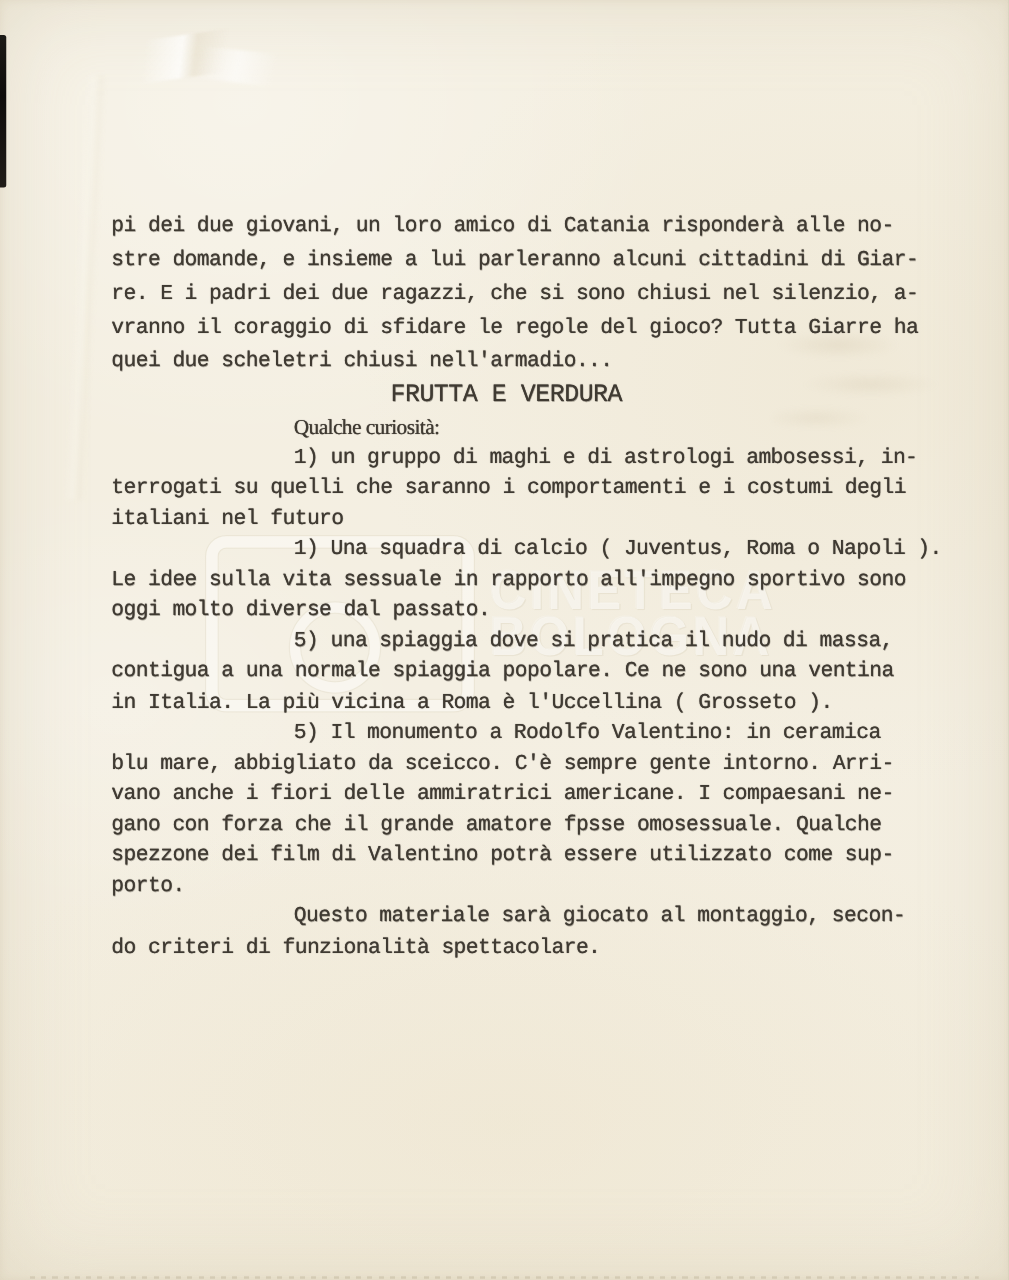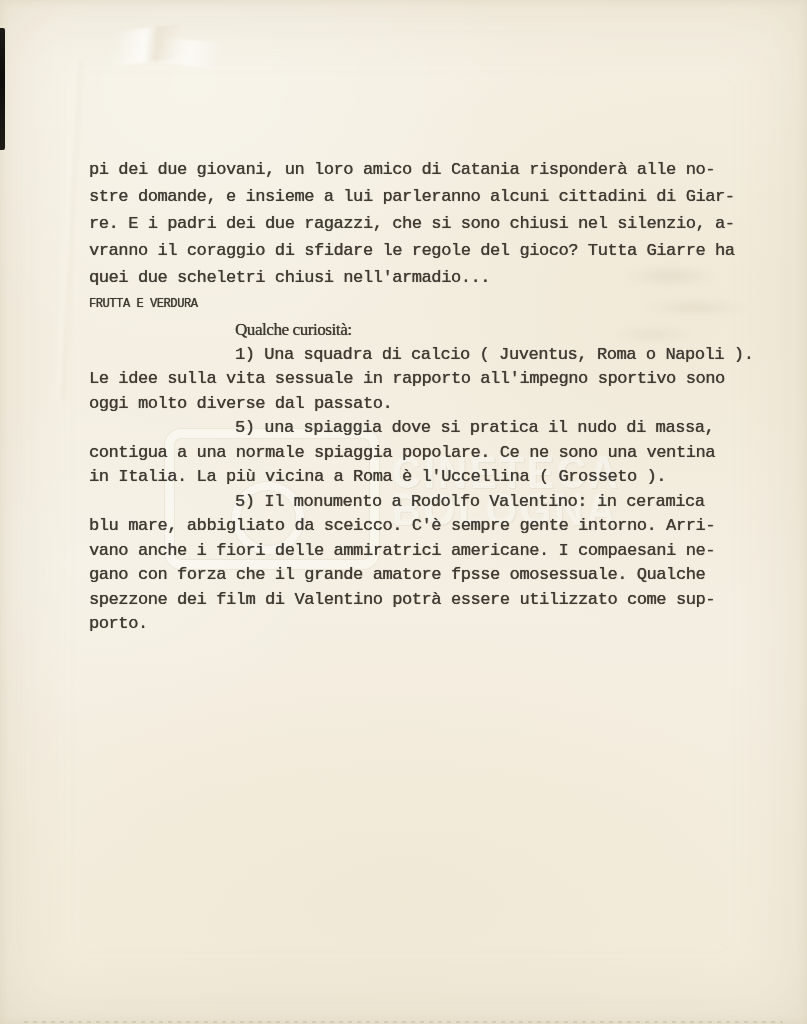--- a/index.html
+++ b/index.html
@@ -69,30 +69,30 @@
   .wm-text{
     position:absolute;left:232px;top:30px;
     font-family:"Liberation Sans","DejaVu Sans",sans-serif;
     font-weight:bold;font-size:44px;line-height:37px;letter-spacing:3px;
     transform:scaleX(0.92);transform-origin:left top;
     color:rgba(255,255,255,0.85);
     text-shadow:0 0 1px rgba(189,179,152,0.5), 1px 1px 0 rgba(189,179,152,0.28), -1px -1px 0 rgba(255,255,255,0.5);
   }
   
   .doc{
-    position:absolute;left:89px;top:156px;width:700px;
+    position:absolute;left:89px;top:168px;width:700px;
     font-size:17px;letter-spacing:-0.42px;
     color:#3f3a32;
     text-shadow:0 0 0.7px rgba(63,58,50,0.85), 0.4px 0.4px 0.4px rgba(63,58,50,0.35);
   }
   .doc p,.doc h1{margin:0;white-space:pre;font-weight:normal;}
   .opening{line-height:27px;}
   .heading{
-    margin-top:11px;line-height:27px;font-size:12px;
-    text-align:left;width:632px;
+    margin-top:11px;line-height:27px;font-size:20px;
+    text-align:center;width:632px;
   }
   .flow{line-height:24.5px;text-indent:146px;}
   .intro-line{margin-top:31px;font-family:Liberation Serif, serif;}
   .closing{margin-top:-14px;}
   
   .bottom-edge{
     position:absolute;left:24px;right:24px;bottom:1px;height:2px;
     background:repeating-linear-gradient(90deg,rgba(184,172,146,0.55) 0 4px,rgba(184,172,146,0) 4px 9px);
     opacity:.7;
   }
@@ -118,28 +118,33 @@
   </div>
 
   <div class="doc">
     <p class="opening">pi dei due giovani, un loro amico di Catania risponderà alle no-
 stre domande, e insieme a lui parleranno alcuni cittadini di Giar-
 re. E i padri dei due ragazzi, che si sono chiusi nel silenzio, a-
 vranno il coraggio di sfidare le regole del gioco? Tutta Giarre ha
 quei due scheletri chiusi nell'armadio...</p>
     <h1 class="heading">FRUTTA E VERDURA</h1>
     <p class="flow intro-line">Qualche curiosità:</p>
+    <p class="flow">1) un gruppo di maghi e di astrologi ambosessi, in-
+terrogati su quelli che saranno i comportamenti e i costumi degli
+italiani nel futuro</p>
     <p class="flow">1) Una squadra di calcio ( Juventus, Roma o Napoli ).
 Le idee sulla vita sessuale in rapporto all'impegno sportivo sono
 oggi molto diverse dal passato.</p>
     <p class="flow">5) una spiaggia dove si pratica il nudo di massa,
 contigua a una normale spiaggia popolare. Ce ne sono una ventina
 in Italia. La più vicina a Roma è l'Uccellina ( Grosseto ).</p>
     <p class="flow">5) Il monumento a Rodolfo Valentino: in ceramica
 blu mare, abbigliato da sceicco. C'è sempre gente intorno. Arri-
 vano anche i fiori delle ammiratrici americane. I compaesani ne-
 gano con forza che il grande amatore fpsse omosessuale. Qualche
 spezzone dei film di Valentino potrà essere utilizzato come sup-
 porto.</p>
+    <p class="flow closing">Questo materiale sarà giocato al montaggio, secon-
+do criteri di funzionalità spettacolare.</p>
   </div>
 
   <div class="bottom-edge"></div>
 </div>
 
 </body></html>

